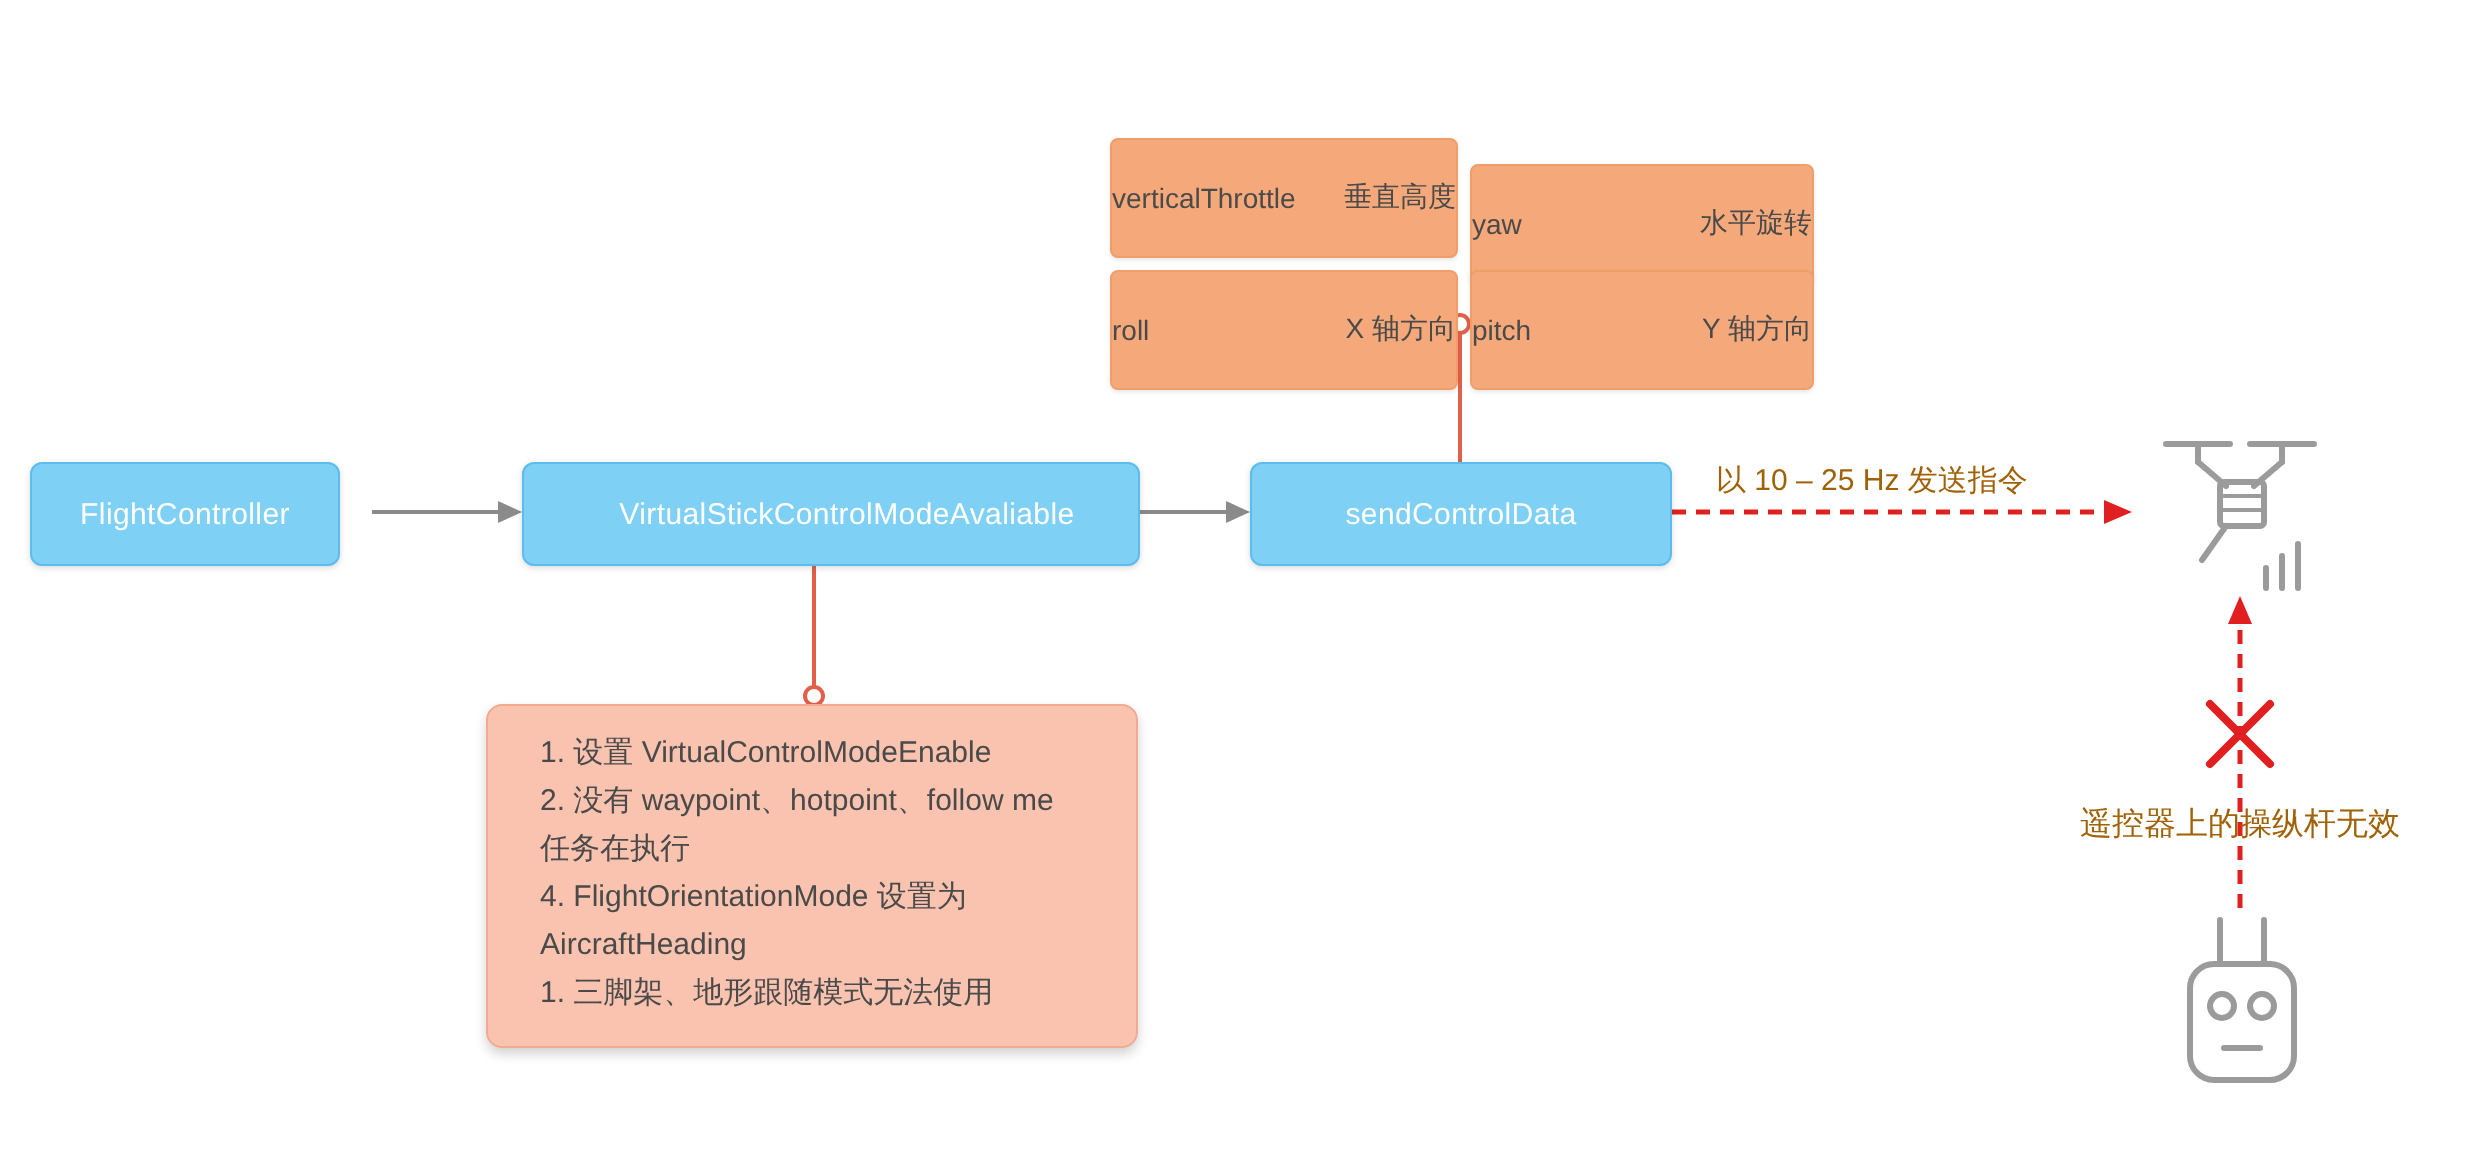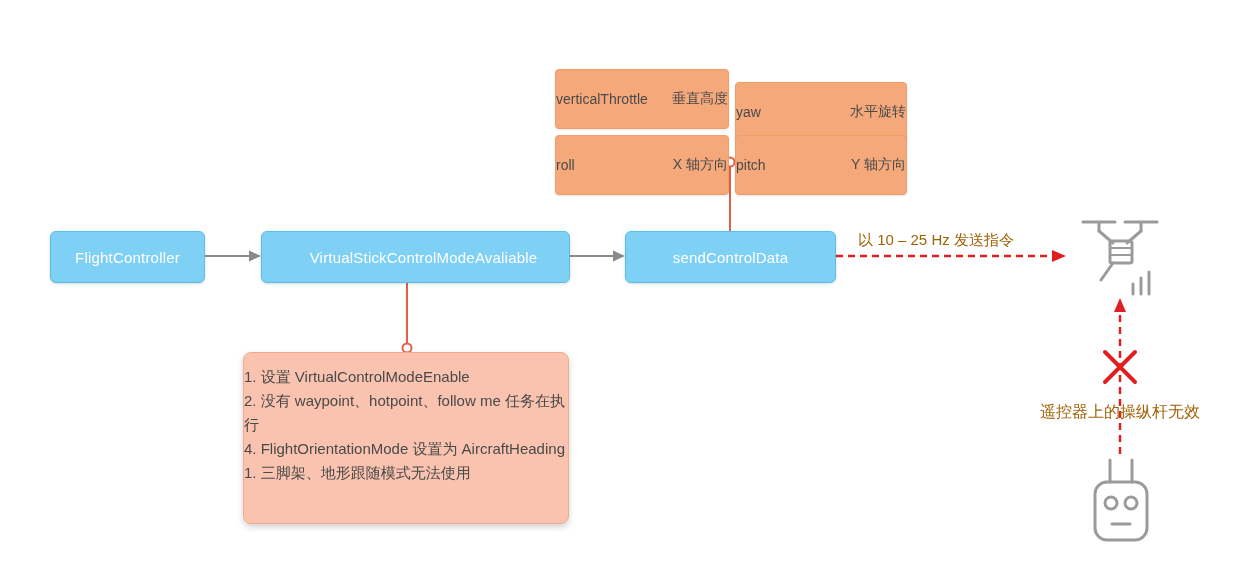--- a/index.html
+++ b/index.html
@@ -22,21 +22,21 @@
   .node{
     position:absolute;background:#7FD0F5;border:1px solid #5BBDEC;border-radius:6px;
     display:flex;align-items:center;justify-content:center;color:#ffffff;
     font-size:15px;letter-spacing:.2px;box-shadow:0 1px 3px rgba(0,0,0,0.15);
   }
 
   
   .note{
     position:absolute;left:243px;top:352px;width:326px;height:172px;box-sizing:border-box;
     background:#F9C3AF;border:1px solid #F2AB90;border-radius:8px;
-    padding:12px 0;color:#4A4A4A;font-size:15px;line-height:1.6;
+    padding:12px 26px;color:#4A4A4A;font-size:15px;line-height:1.6;
     box-shadow:0 3px 6px rgba(0,0,0,0.18);
   }
   .note p{margin:0;}
 
   .red-label{position:absolute;color:#a16207;text-align:left;}
   .label-rate{left:858px;top:231px;width:190px;font-size:15px;}
   .label-rc{left:1040px;top:402px;width:170px;font-size:16px;}
 </style>
 </head>
 <body>
@@ -109,21 +109,21 @@
   </div>
   <div class="param-box" style="left:555px;top:99px;width:172px;height:58px;">
     <span class="param-name">roll</span>
     <span class="param-desc">X 轴方向</span>
   </div>
   <div class="param-box" style="left:735px;top:99px;width:170px;height:58px;gap:24px;">
     <span class="param-name">pitch</span>
     <span class="param-desc">Y 轴方向</span>
   </div>
 
-  <div class="node" style="left:50px;top:231px;width:153px;height:50px;">
+  <div class="node" style="left:15px;top:231px;width:153px;height:50px;">
     <span>FlightController</span>
   </div>
   <div class="node" style="left:261px;top:231px;width:291px;height:50px;padding-left:16px;">
     <span>VirtualStickControlModeAvaliable</span>
   </div>
   <div class="node" style="left:625px;top:231px;width:209px;height:50px;">
     <span>sendControlData</span>
   </div>
 
   <div class="note">

